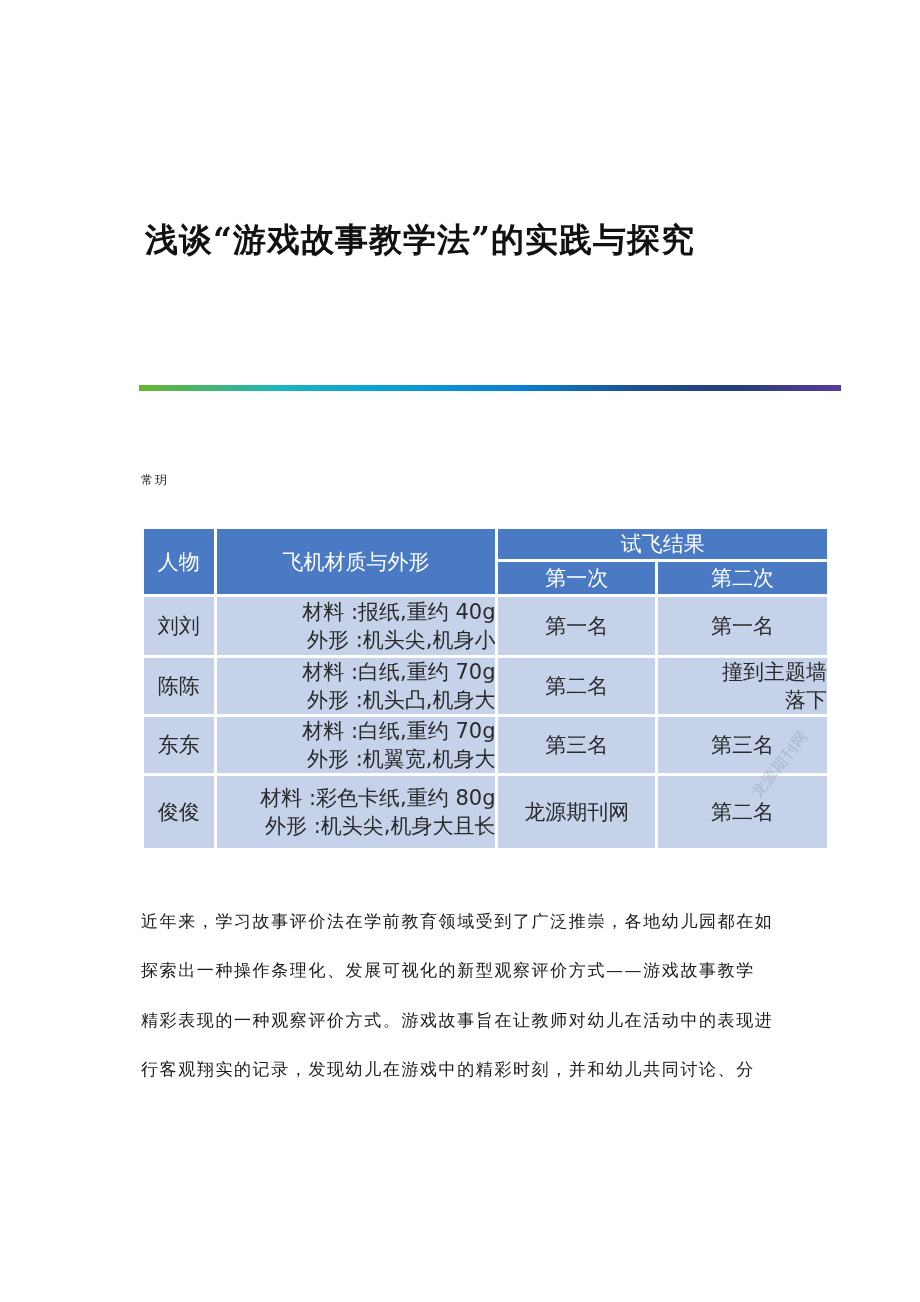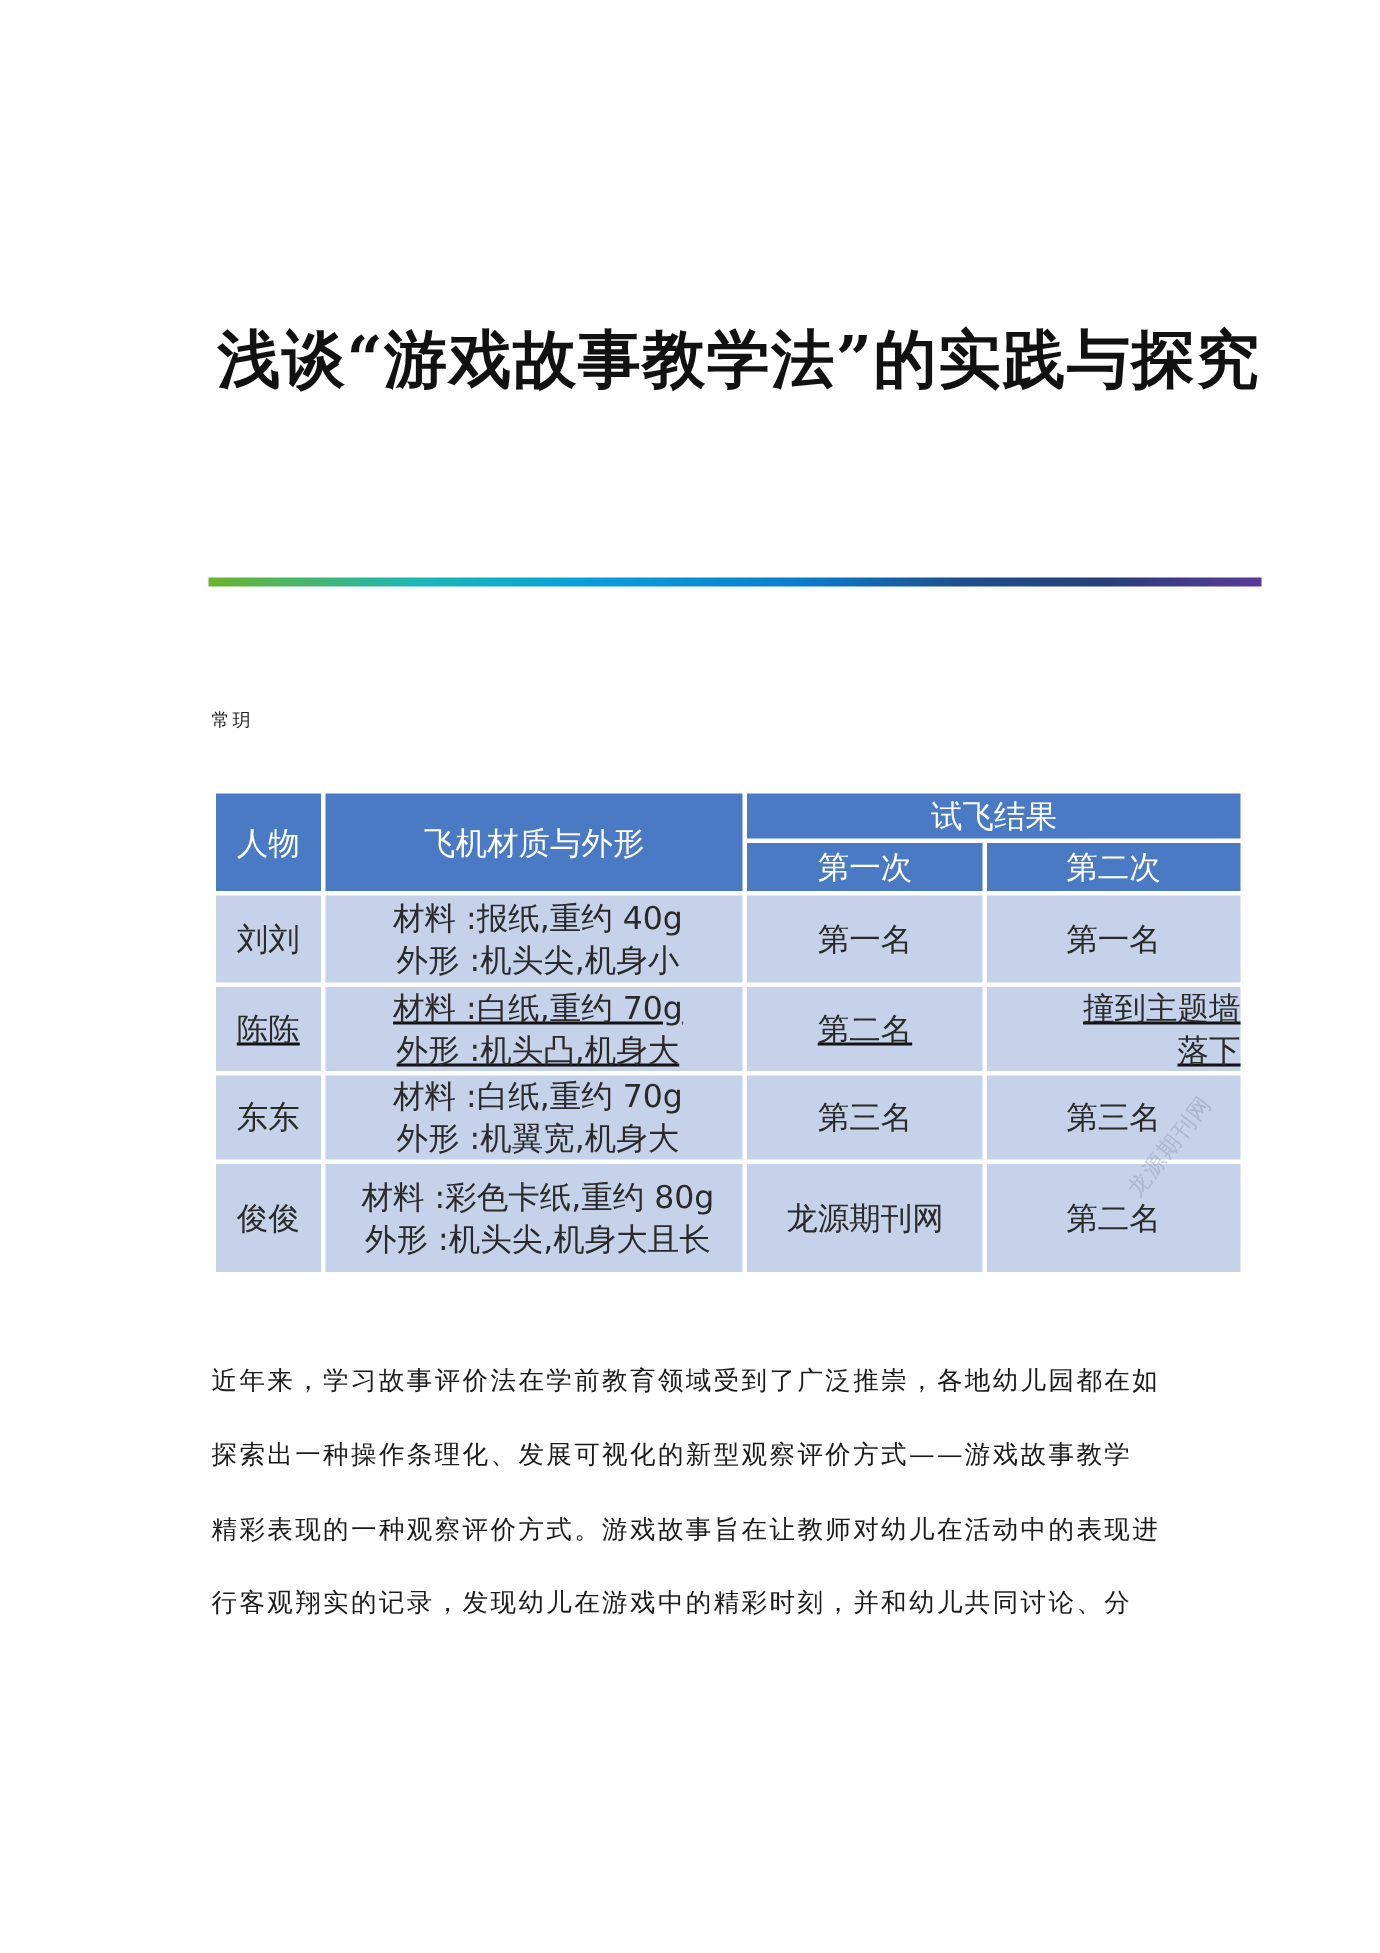--- a/index.html
+++ b/index.html
@@ -1,34 +1,34 @@
 <!DOCTYPE html>
 <html><head>
 <meta charset="utf-8">
 <style>
   html, body { margin: 0; padding: 0; background: #ffffff; }
   body { width: 920px; height: 1302px; position: relative; overflow: hidden;
          font-family: "DejaVu Serif", "Liberation Serif", serif; color: #111; }
   .title { position: absolute; left: 145px; top: 214px; width: 700px;
-           font-size: 42px; font-weight: bold; letter-spacing: 1px; line-height: 52px;
+           font-size: 33px; font-weight: bold; letter-spacing: 1px; line-height: 52px;
            font-family: "DejaVu Serif", "Liberation Serif", serif; color: #111; }
   .rule { position: absolute; left: 139px; top: 385px; width: 702px; height: 6px;
           background: linear-gradient(to right, #6ab42e 0%, #1cb6b8 20%, #0aa0d8 35%, #0a7fd0 55%, #1e4e8c 72%, #263f7a 85%, #5a3a9a 100%); }
   .author { position: absolute; left: 141px; top: 472px; font-size: 12px; color: #222;
             letter-spacing: 2px; }
   .table-wrap { position: absolute; left: 143px; top: 528px; width: 685px; height: 335px; }
   table { border-collapse: separate; border-spacing: 3px 3px; width: 689px; margin-left: -2px; margin-top: -2px;
           font-family: "DejaVu Sans", "Liberation Sans", sans-serif; }
   th { background: #4a7ac4; color: #ffffff; font-weight: normal; font-size: 21px; text-align: center; padding: 0; }
   td { background: #c6d1ea; color: #2a2a2a; font-size: 21px; padding: 0; vertical-align: middle; }
   .c-center { text-align: center; }
-  .c-desc { text-align: center; padding-left: 5px; line-height: 28px; }
+  .c-desc { text-align: right; padding-left: 5px; line-height: 28px; }
   .h1 { height: 30px; }
   .h2 { height: 32px; }
-  .r1 { height: 58px; } .r2 { height: 48px; text-decoration: underline; } .r3 { height: 56px; } .r4 { height: 72px; margin-top: 38px; }
+  .r1 { height: 58px; } .r2 { height: 48px; } .r3 { height: 56px; } .r4 { height: 72px; margin-top: 38px; }
   .two-line { line-height: 28px; text-align: right; }
   .watermark { position: absolute; left: 748px; top: 790px; font-size: 15px; color: rgba(150,160,185,0.55);
                transform: rotate(-52deg); transform-origin: left top; font-family: "DejaVu Sans", sans-serif; letter-spacing: 1px; }
   .body-text { position: absolute; left: 141px; top: 897px; width: 640px; font-size: 17px;
                line-height: 49.3px; color: #1a1a1a; letter-spacing: 1.6px; }
   .body-text .line { display: block; white-space: nowrap; }
 </style>
 </head>
 <body>
 

